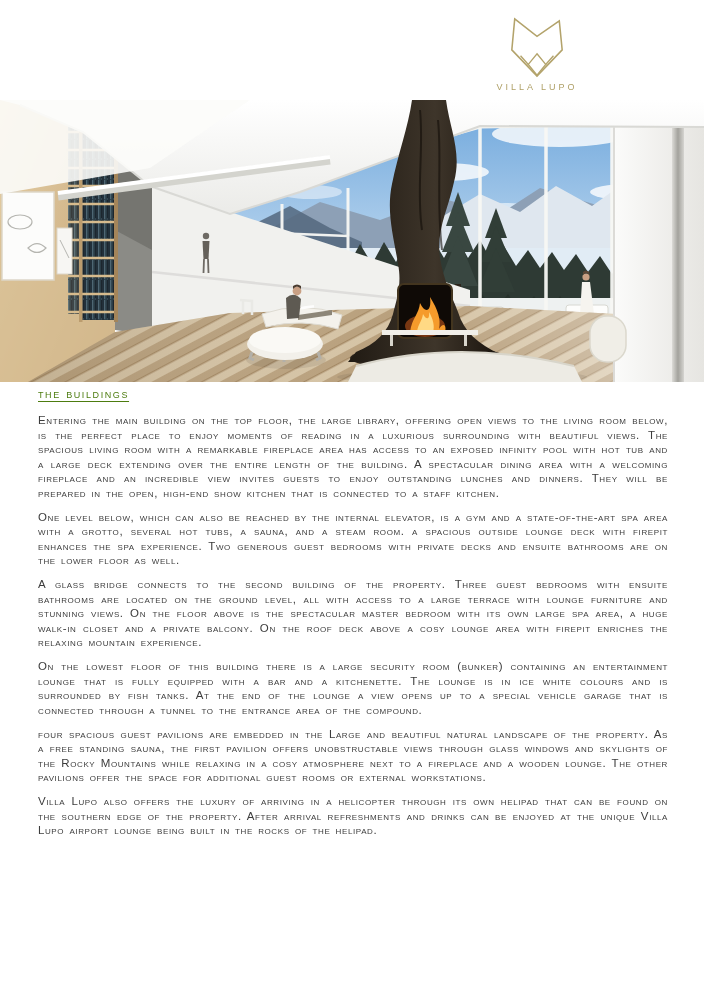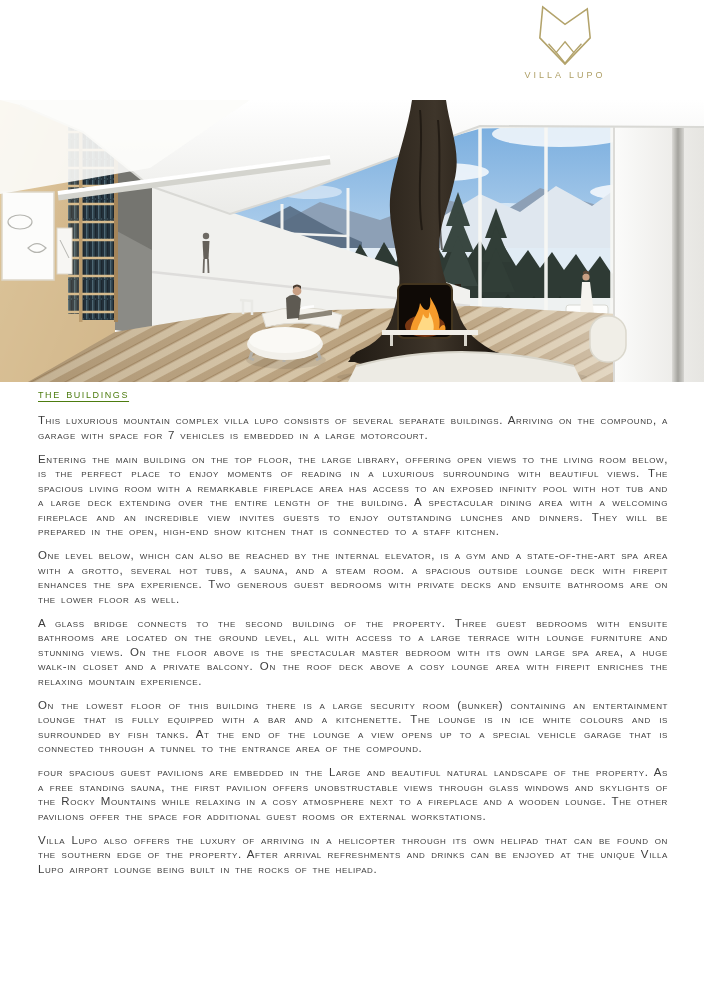--- a/index.html
+++ b/index.html
@@ -1,20 +1,20 @@
 <!DOCTYPE html>
 <html><head>
 <meta charset="utf-8">
 <style>
   html,body{margin:0;padding:0;}
   body{
     width:704px;height:1000px;position:relative;overflow:hidden;
     background:#ffffff;font-family:"Liberation Sans",sans-serif;
   }
-  .header{position:absolute;top:0;left:0;width:611px;height:100px;margin-left:28px;}
+  .header{position:absolute;top:12px;left:0;width:611px;height:100px;}
   .logo{position:absolute;top:4px;right:14px;width:120px;text-align:center;}
   .logo svg{display:block;margin:0 auto;}
   .wordmark{
     margin-top:4px;font-size:9px;letter-spacing:3px;color:#afa067;
     font-weight:400;white-space:nowrap;
   }
   .hero{position:absolute;top:100px;left:0;width:704px;height:282px;margin:0;}
   .hero svg{display:block;}
   main{position:absolute;top:383px;left:38px;width:630px;color:#3c3c3c;}
   h2{
@@ -234,20 +234,19 @@
     <ellipse cx="462" cy="277" rx="125" ry="8" fill="#00000012"></ellipse>
     <path d="M356,266 Q458,238 574,266 L582,282 L348,282 Z" fill="#edebe4"></path>
     <path d="M356,266 Q458,238 574,266" stroke="#d8d5ca" stroke-width="2" fill="none"></path>
     <rect x="590" y="216" width="36" height="46" rx="17" fill="#f0eee7" stroke="#dbd8cd" stroke-width="1.5"></rect>
   </g>
 </svg>
 </figure>
 
 <main>
   <h2>the buildings</h2>
-  <p>This luxurious mountain complex villa lupo consists of several separate buildings. Arriving on the compound, a garage with space for 7 vehicles is embedded in a large motorcourt.</p>
   <p>Entering the main building on the top floor, the large library, offering open views to the living room below, is the perfect place to enjoy moments of reading in a luxurious surrounding with beautiful views. The spacious living room with a remarkable fireplace area has access to an exposed infinity pool with hot tub and a large deck extending over the entire length of the building. A spectacular dining area with a welcoming fireplace and an incredible view invites guests to enjoy outstanding lunches and dinners. They will be prepared in the open, high-end show kitchen that is connected to a staff kitchen.</p>
   <p>One level below, which can also be reached by the internal elevator, is a gym and a state-of-the-art spa area with a grotto, several hot tubs, a sauna, and a steam room. a spacious outside lounge deck with firepit enhances the spa experience. Two generous guest bedrooms with private decks and ensuite bathrooms are on the lower floor as well.</p>
   <p>A glass bridge connects to the second building of the property. Three guest bedrooms with ensuite bathrooms are located on the ground level, all with access to a large terrace with lounge furniture and stunning views. On the floor above is the spectacular master bedroom with its own large spa area, a huge walk-in closet and a private balcony. On the roof deck above a cosy lounge area with firepit enriches the relaxing mountain experience.</p>
   <p>On the lowest floor of this building there is a large security room (bunker) containing an entertainment lounge that is fully equipped with a bar and a kitchenette. The lounge is in ice white colours and is surrounded by fish tanks. At the end of the lounge a view opens up to a special vehicle garage that is connected through a tunnel to the entrance area of the compound.</p>
   <p>four spacious guest pavilions are embedded in the Large and beautiful natural landscape of the property. As a free standing sauna, the first pavilion offers unobstructable views through glass windows and skylights of the Rocky Mountains while relaxing in a cosy atmosphere next to a fireplace and a wooden lounge. The other pavilions offer the space for additional guest rooms or external workstations.</p>
   <p>Villa Lupo also offers the luxury of arriving in a helicopter through its own helipad that can be found on the southern edge of the property. After arrival refreshments and drinks can be enjoyed at the unique Villa Lupo airport lounge being built in the rocks of the helipad.</p>
 </main>
 
 </body></html>

